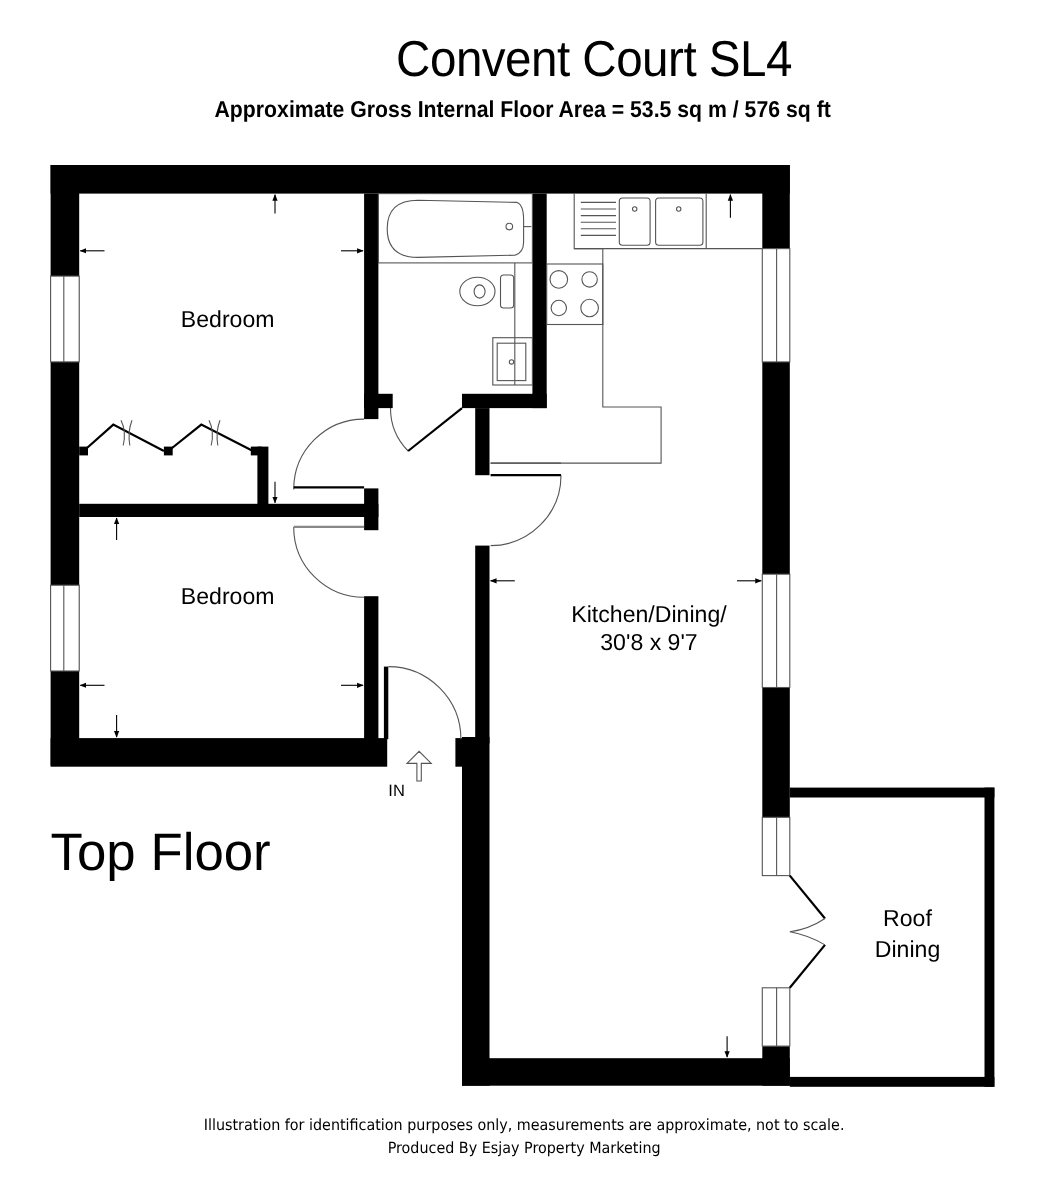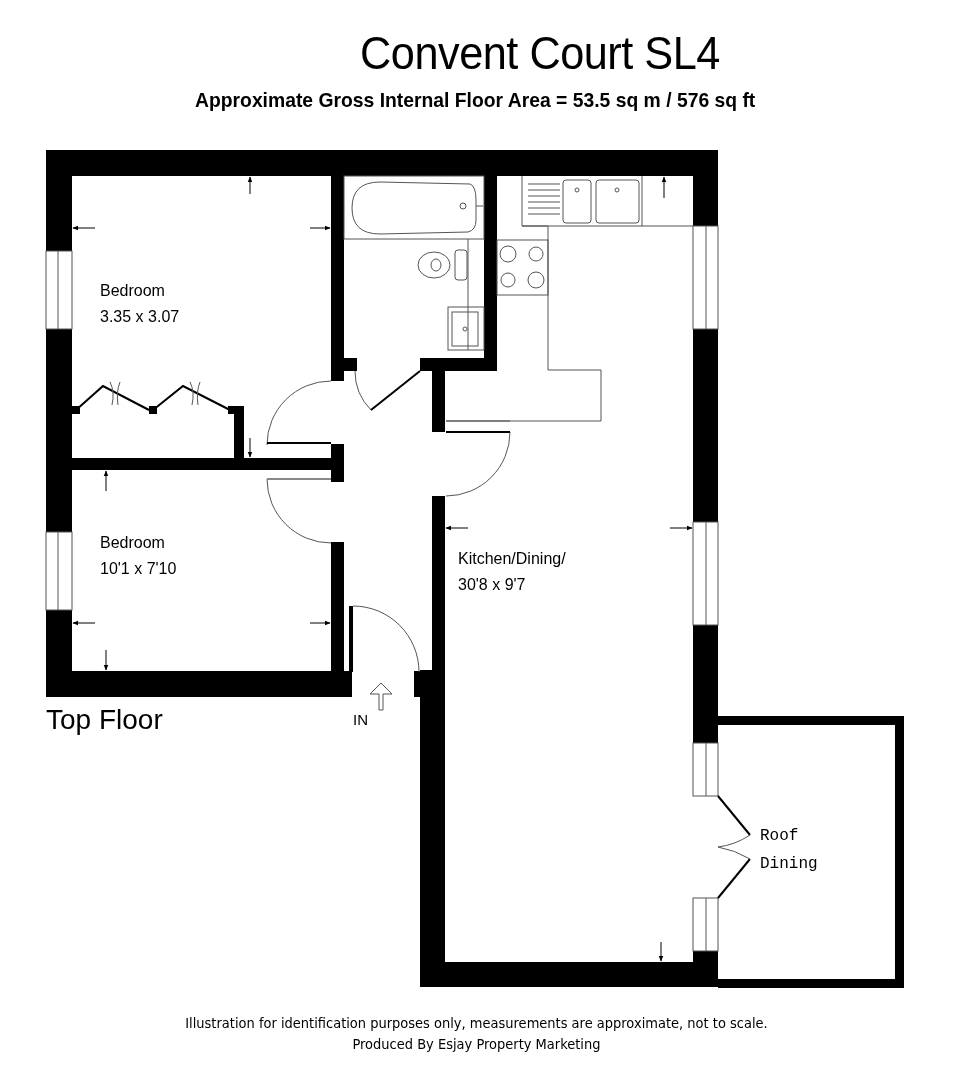--- a/index.html
+++ b/index.html
@@ -1,22 +1,22 @@
 <!DOCTYPE html>
 <html><head>
   <meta charset="utf-8">
   <style>
     html, body { margin: 0; padding: 0; background: #ffffff; }
     body { width: 953px; height: 1080px; position: relative; overflow: hidden; font-family: "Liberation Sans", sans-serif; color: #000; }
     .title { position: absolute; left: 0; width: 1080px; top: 26px; text-align: center; font-size: 46px; font-weight: normal; letter-spacing: -0.5px; transform: scaleX(0.94); transform-origin: 540px 0; }
     .subtitle { position: absolute; left: 195px; top: 88px; font-size: 21px; font-weight: bold; white-space: nowrap; transform: scaleX(0.92); transform-origin: 0 0; }
     svg.plan { position: absolute; left: 0; top: 0; }
-    .room-label { position: absolute; text-align: left; font-size: 16px; line-height: 26px; }
+    .room-label { position: absolute; text-align: center; font-size: 21px; line-height: 26px; }
     .room-label span { display: block; }
-    .floor-label { position: absolute; left: 46px; top: 704px; font-size: 28px; }
+    .floor-label { position: absolute; left: 46px; top: 748px; font-size: 48px; }
     .in-label { position: absolute; left: 353px; top: 711px; font-size: 15px; }
     .footer { position: absolute; left: 0; width: 953px; top: 1013px; text-align: center; font-family: "DejaVu Sans", sans-serif; font-size: 14px; line-height: 21px; transform: scaleX(0.93); transform-origin: 476px 0; }
     .footer span { display: block; }
   </style>
 </head>
 <body>
 
 <div class="title">Convent Court SL4</div>
 <div class="subtitle">Approximate Gross Internal Floor Area = 53.5 sq m / 576 sq ft</div>
 
@@ -177,34 +177,32 @@
     <line x1="661" y1="942" x2="661" y2="961" marker-end="url(#arr)"></line>
   </g>
 
   <g fill="#fff" stroke="#555" stroke-width="1">
     <path d="M379,710 L379,694 L370,694 L381,683 L392,694 L383,694 L383,710 z"></path>
   </g>
 </svg>
 
 <div class="room-label" style="left:100px; top:278px; width:214px;">
   <span>Bedroom</span>
-  <span>3.35 x 3.07</span>
 </div>
 
 <div class="room-label" style="left:100px; top:530px; width:214px;">
   <span>Bedroom</span>
-  <span>10'1 x 7'10</span>
-</div>
-
-<div class="room-label" style="left:458px; top:546px; width:240px;">
+</div>
+
+<div class="room-label" style="left:470px; top:546px; width:240px;">
   <span>Kitchen/Dining/</span>
   <span>30'8 x 9'7</span>
 </div>
 
-<div class="room-label" style="left:760px; top:822px; width:130px; line-height:28px;font-family:Liberation Mono, monospace;">
+<div class="room-label" style="left:760px; top:822px; width:130px; line-height:28px;">
   <span>Roof</span>
   <span>Dining</span>
 </div>
 
 <div class="floor-label">Top Floor</div>
 <div class="in-label">IN</div>
 
 <div class="footer">
   <span>Illustration for identification purposes only, measurements are approximate, not to scale.</span>
   <span>Produced By Esjay Property Marketing</span>

